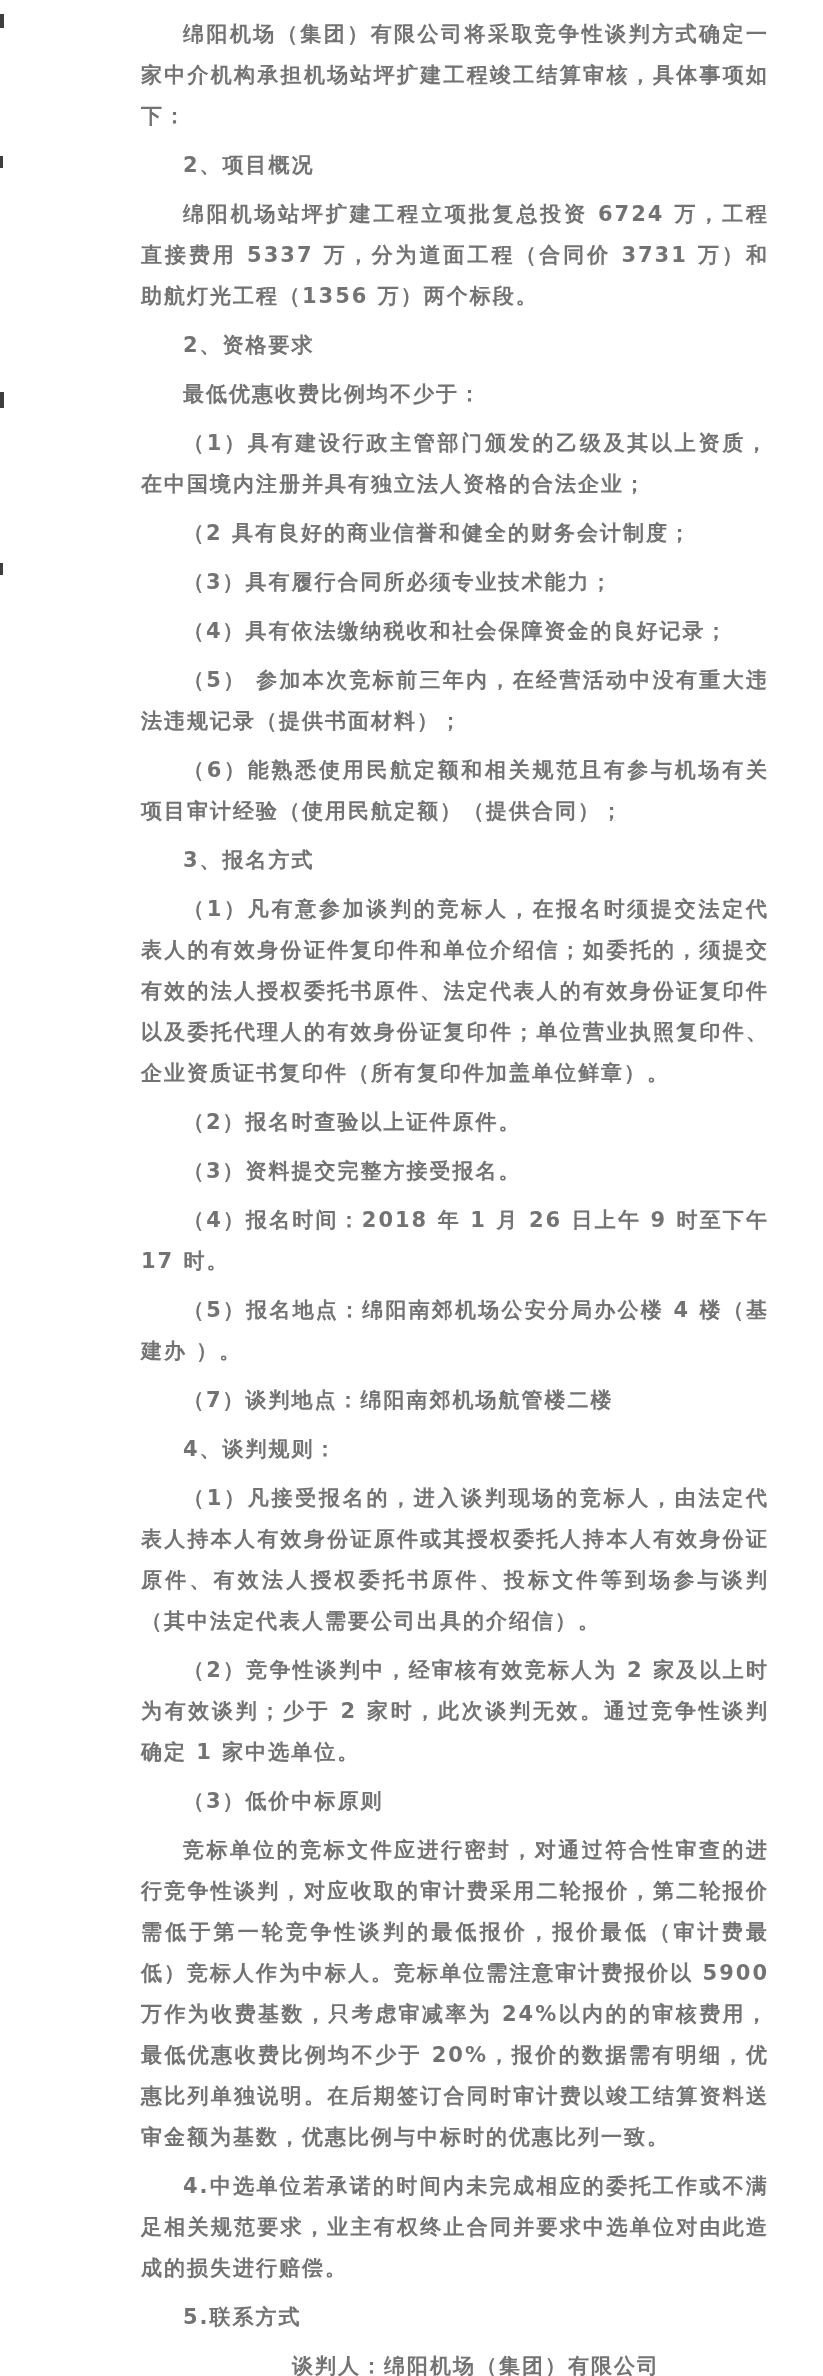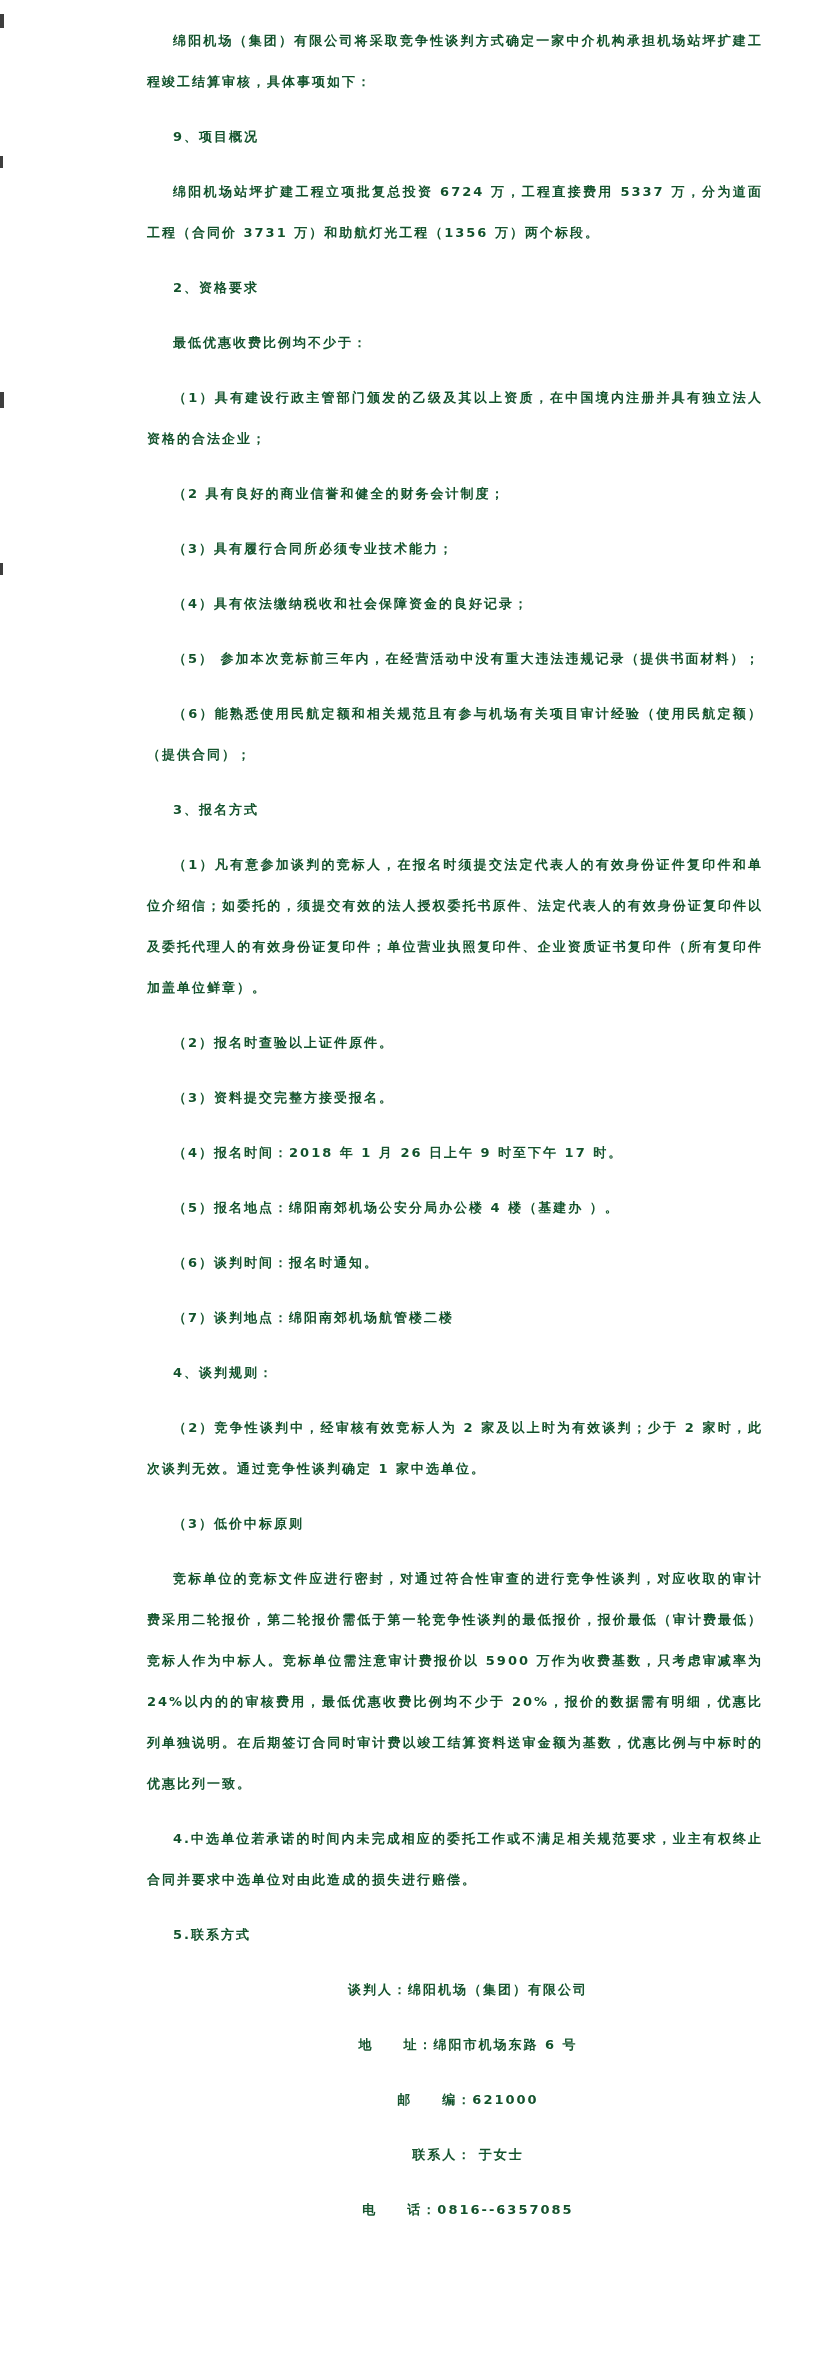--- a/index.html
+++ b/index.html
@@ -14,26 +14,26 @@
     position: relative;
     font-family: "DejaVu Sans", sans-serif;
   }
   .doc {
     box-sizing: border-box;
     width: 823px;
     padding: 6px 46px 0 133px;
     color: #000000;
   }
   .doc p {
-    margin: 14px;
-    font-size: 13px;
+    margin: 8px;
+    font-size: 21px;
     line-height: 41px;
     font-weight: 700;
     letter-spacing: 2px;
-    color: #14532d;
+    color: #737373;
   }
   .doc p.body {
     text-align: justify;
     text-indent: 2em;
   }
   .doc p.heading {
     text-align: left;
     text-indent: 2em;
   }
   .doc p.contact {
@@ -56,39 +56,39 @@
 <body>
 
 <div class="artifact a1"></div>
 <div class="artifact a2"></div>
 <div class="artifact a3"></div>
 <div class="artifact a4"></div>
 
 <div class="doc">
   <div id="doc-body">
       <p class="body">绵阳机场（集团）有限公司将采取竞争性谈判方式确定一家中介机构承担机场站坪扩建工程竣工结算审核，具体事项如下：</p>
-      <p class="heading">9、项目概况</p>
+      <p class="heading">2、项目概况</p>
       <p class="body">绵阳机场站坪扩建工程立项批复总投资 6724 万，工程直接费用 5337 万，分为道面工程（合同价 3731 万）和助航灯光工程（1356 万）两个标段。</p>
       <p class="heading">2、资格要求</p>
       <p class="body">最低优惠收费比例均不少于：</p>
       <p class="body">（1）具有建设行政主管部门颁发的乙级及其以上资质，在中国境内注册并具有独立法人资格的合法企业；</p>
       <p class="body">（2 具有良好的商业信誉和健全的财务会计制度；</p>
       <p class="body">（3）具有履行合同所必须专业技术能力；</p>
       <p class="body">（4）具有依法缴纳税收和社会保障资金的良好记录；</p>
       <p class="body">（5） 参加本次竞标前三年内，在经营活动中没有重大违法违规记录（提供书面材料）；</p>
       <p class="body">（6）能熟悉使用民航定额和相关规范且有参与机场有关项目审计经验（使用民航定额）（提供合同）；</p>
       <p class="heading">3、报名方式</p>
       <p class="body">（1）凡有意参加谈判的竞标人，在报名时须提交法定代表人的有效身份证件复印件和单位介绍信；如委托的，须提交有效的法人授权委托书原件、法定代表人的有效身份证复印件以及委托代理人的有效身份证复印件；单位营业执照复印件、企业资质证书复印件（所有复印件加盖单位鲜章）。</p>
       <p class="body">（2）报名时查验以上证件原件。</p>
       <p class="body">（3）资料提交完整方接受报名。</p>
       <p class="body">（4）报名时间：2018  年 1 月 26 日上午 9 时至下午 17 时。</p>
       <p class="body">（5）报名地点：绵阳南郊机场公安分局办公楼 4 楼（基建办 ）。</p>
-      <p class="body">（6）谈判时间：报名时通知。</p>
       <p class="body">（7）谈判地点：绵阳南郊机场航管楼二楼</p>
       <p class="heading">4、谈判规则：</p>
+      <p class="body">（1）凡接受报名的，进入谈判现场的竞标人，由法定代表人持本人有效身份证原件或其授权委托人持本人有效身份证原件、有效法人授权委托书原件、投标文件等到场参与谈判（其中法定代表人需要公司出具的介绍信）。</p>
       <p class="body">（2）竞争性谈判中，经审核有效竞标人为 2 家及以上时为有效谈判；少于 2 家时，此次谈判无效。通过竞争性谈判确定 1 家中选单位。</p>
       <p class="body">（3）低价中标原则</p>
       <p class="body">竞标单位的竞标文件应进行密封，对通过符合性审查的进行竞争性谈判，对应收取的审计费采用二轮报价，第二轮报价需低于第一轮竞争性谈判的最低报价，报价最低（审计费最低）竞标人作为中标人。竞标单位需注意审计费报价以 5900 万作为收费基数，只考虑审减率为 24%以内的的审核费用，最低优惠收费比例均不少于 20%，报价的数据需有明细，优惠比列单独说明。在后期签订合同时审计费以竣工结算资料送审金额为基数，优惠比例与中标时的优惠比列一致。</p>
       <p class="body">4.中选单位若承诺的时间内未完成相应的委托工作或不满足相关规范要求，业主有权终止合同并要求中选单位对由此造成的损失进行赔偿。</p>
       <p class="heading">5.联系方式</p>
       <p class="contact">谈判人：绵阳机场（集团）有限公司</p>
       <p class="contact">地　　址：绵阳市机场东路 6 号</p>
       <p class="contact">邮　　编：621000</p>
       <p class="contact">联系人： 于女士</p>
       <p class="contact">电　　话：0816--6357085</p>

